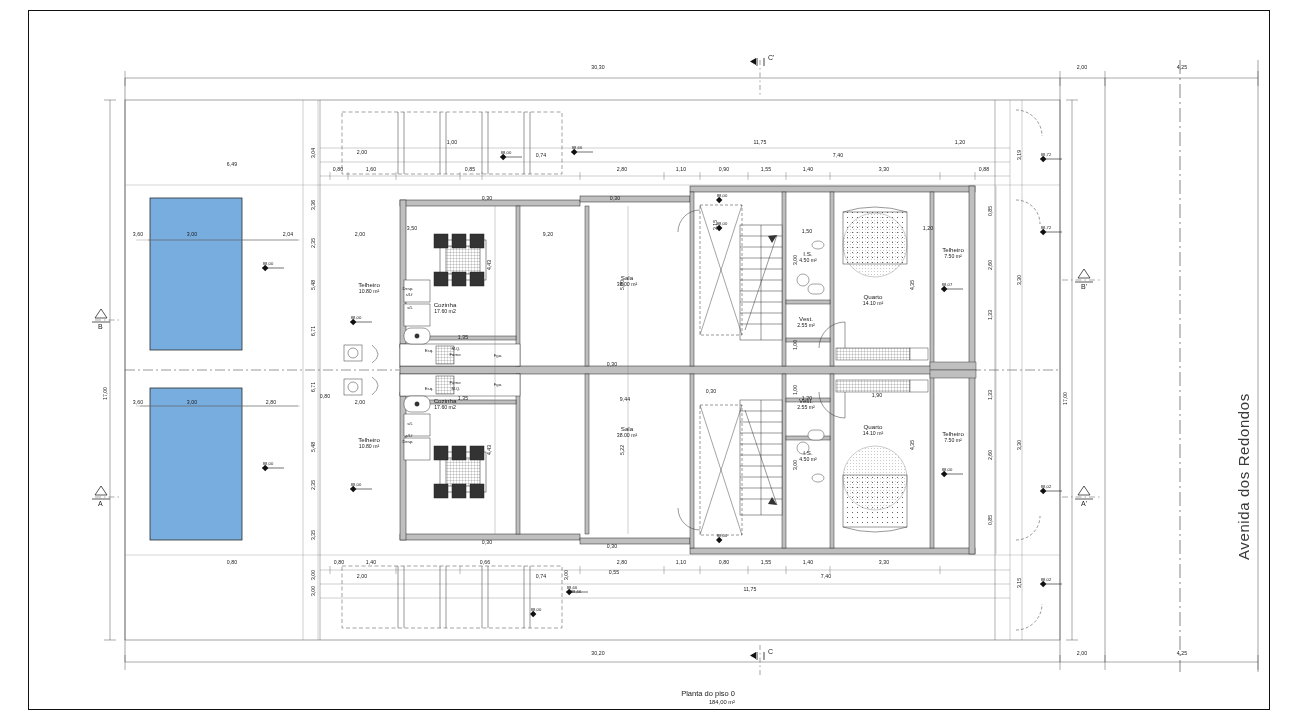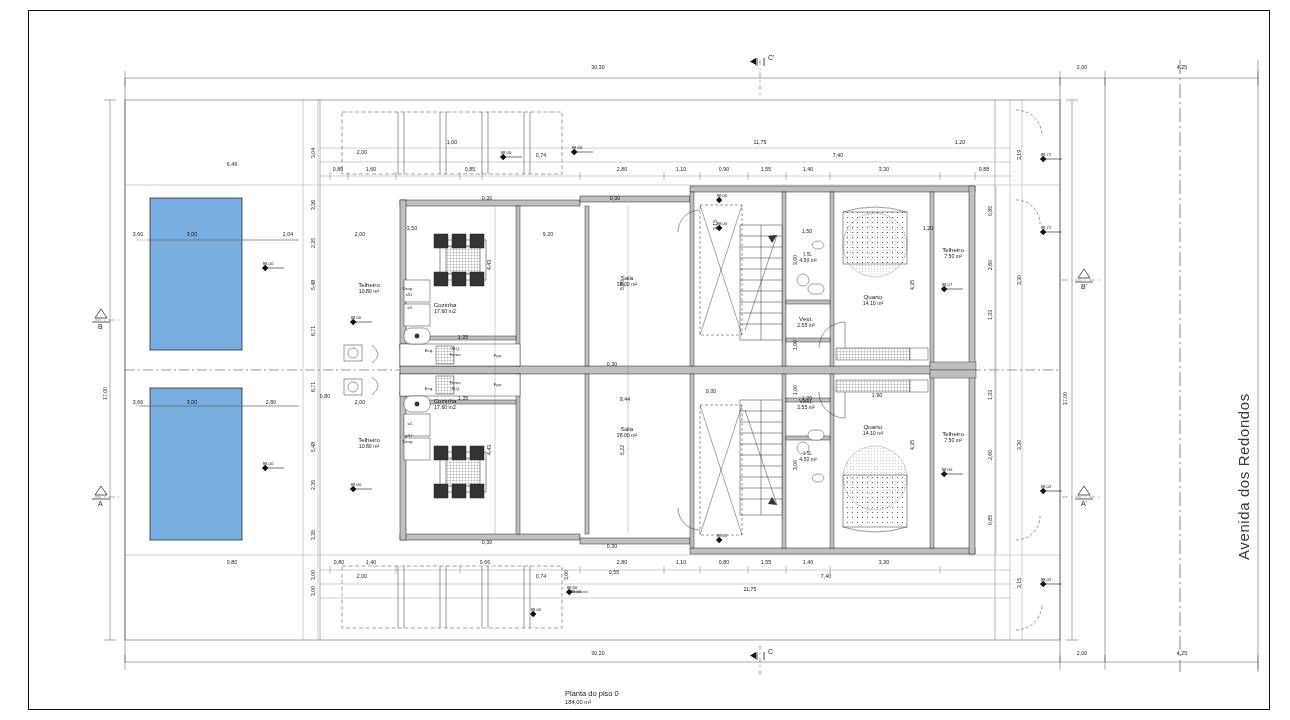--- a/index.html
+++ b/index.html
@@ -30,21 +30,21 @@
   .dim { font-size: 5.2px; letter-spacing: .1px; }
   .dim-v { font-size: 5.2px; transform-origin: 0 0; transform: rotate(-90deg); }
   .room { font-size: 6.2px; text-align: center; }
   .room .area { font-size: 5.2px; display: block; margin-top: .5px; }
   .micro { font-size: 4.2px; }
   .sect { font-size: 7px; font-weight: 400; }
   .street {
     font-size: 15px; color: #3a3a3a; letter-spacing: .6px;
     transform-origin: 0 0; transform: rotate(-90deg);
   }
-  .title { font-size: 7.5px; text-align: left; color: #1a1a1a; }
+  .title { font-size: 7.5px; text-align: right; color: #1a1a1a; }
   .title .sub { font-size: 5.8px; display: block; margin-top: 1px; }
 </style>
 </head>
 <body>
 
 <div id="sheet">
 
   <div class="sheet-border"></div>
 
   <svg class="dwg" viewBox="0 0 1290 720" xmlns="http://www.w3.org/2000/svg">

